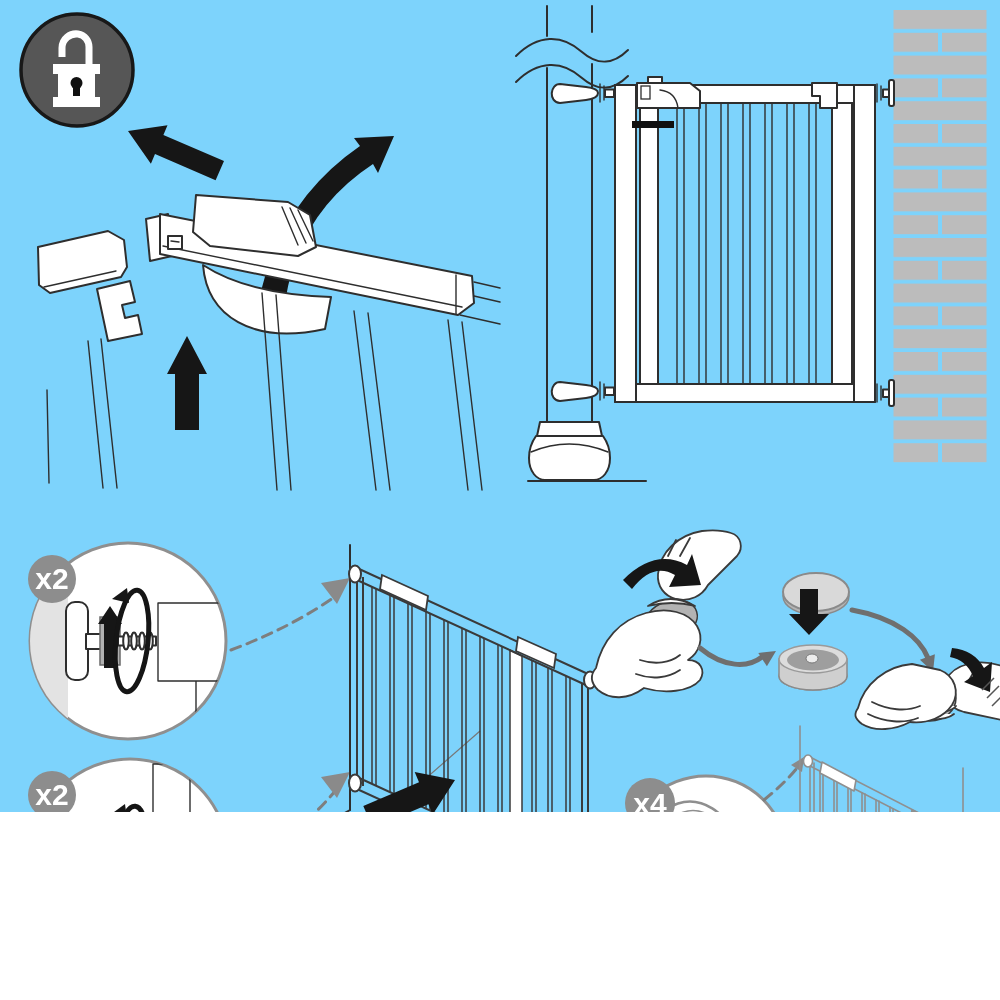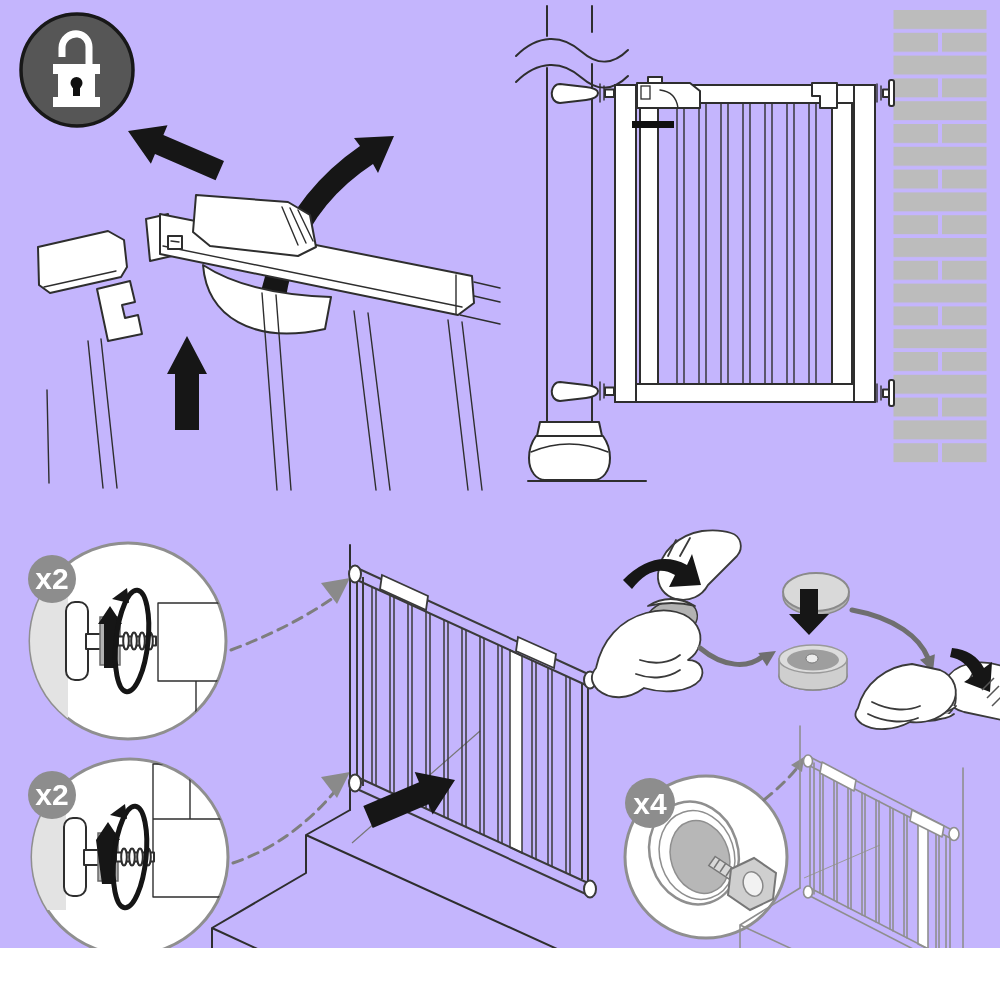--- a/index.html
+++ b/index.html
@@ -1,16 +1,16 @@
 <!DOCTYPE html>
 <html><head>
 <meta charset="utf-8">
 <style>
   html,body{margin:0;padding:0;background:#ffffff;}
-  .canvas{position:relative;width:1000px;height:948px;background:#c4b5fd;overflow:hidden;
+  .canvas{position:relative;width:1000px;height:812px;background:#7dd3fc;overflow:hidden;
           font-family:"Liberation Sans", sans-serif;}
   svg{position:absolute;left:0;top:0;}
   .ln{stroke:#2e2e2e;fill:none;stroke-width:2;stroke-linecap:round;stroke-linejoin:round;}
   .ln-thin{stroke:#2e2e2e;fill:none;stroke-width:1.4;stroke-linecap:round;}
   .whiteshape{fill:#ffffff;stroke:#2e2e2e;stroke-width:2;stroke-linejoin:round;}
   .blk{fill:#161616;stroke:none;}
   .grayln{stroke:#6f6f6f;fill:none;stroke-width:5;stroke-linecap:round;}
   .dash{stroke:#7e7e7e;fill:none;stroke-width:3;stroke-dasharray:10 7;stroke-linecap:round;}
   .callout{fill:#ffffff;stroke:#8f8f8f;stroke-width:3;}
   .badge{fill:#8d8d8d;stroke:none;}

